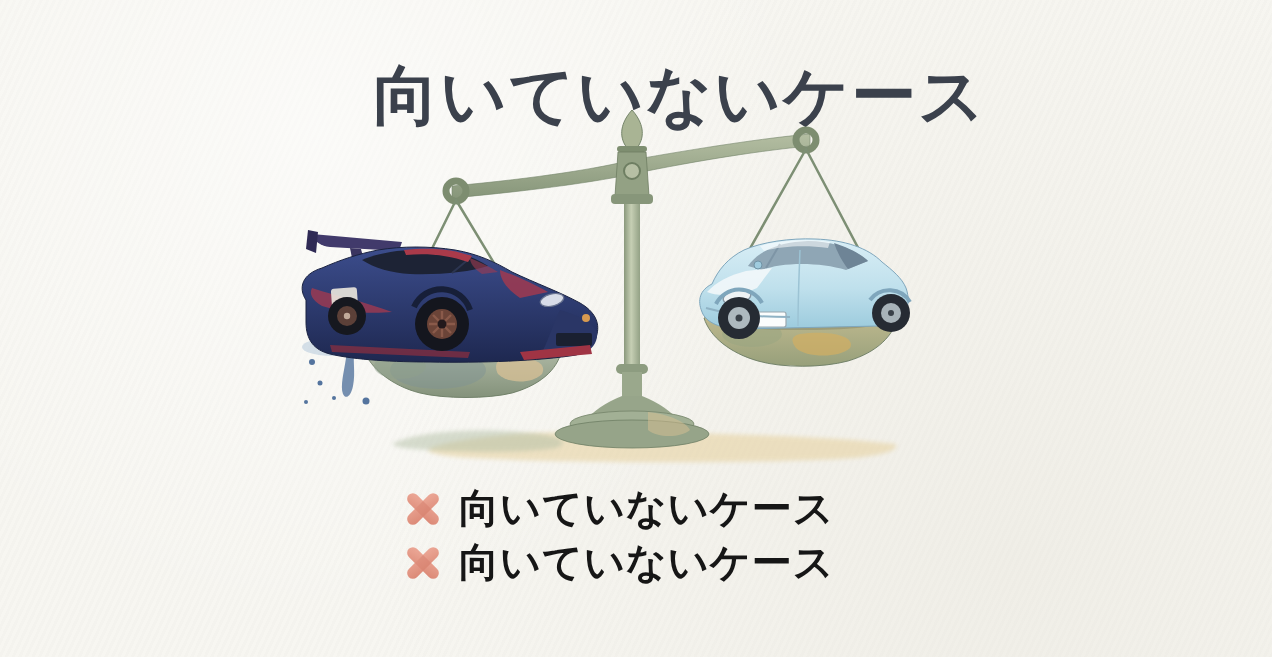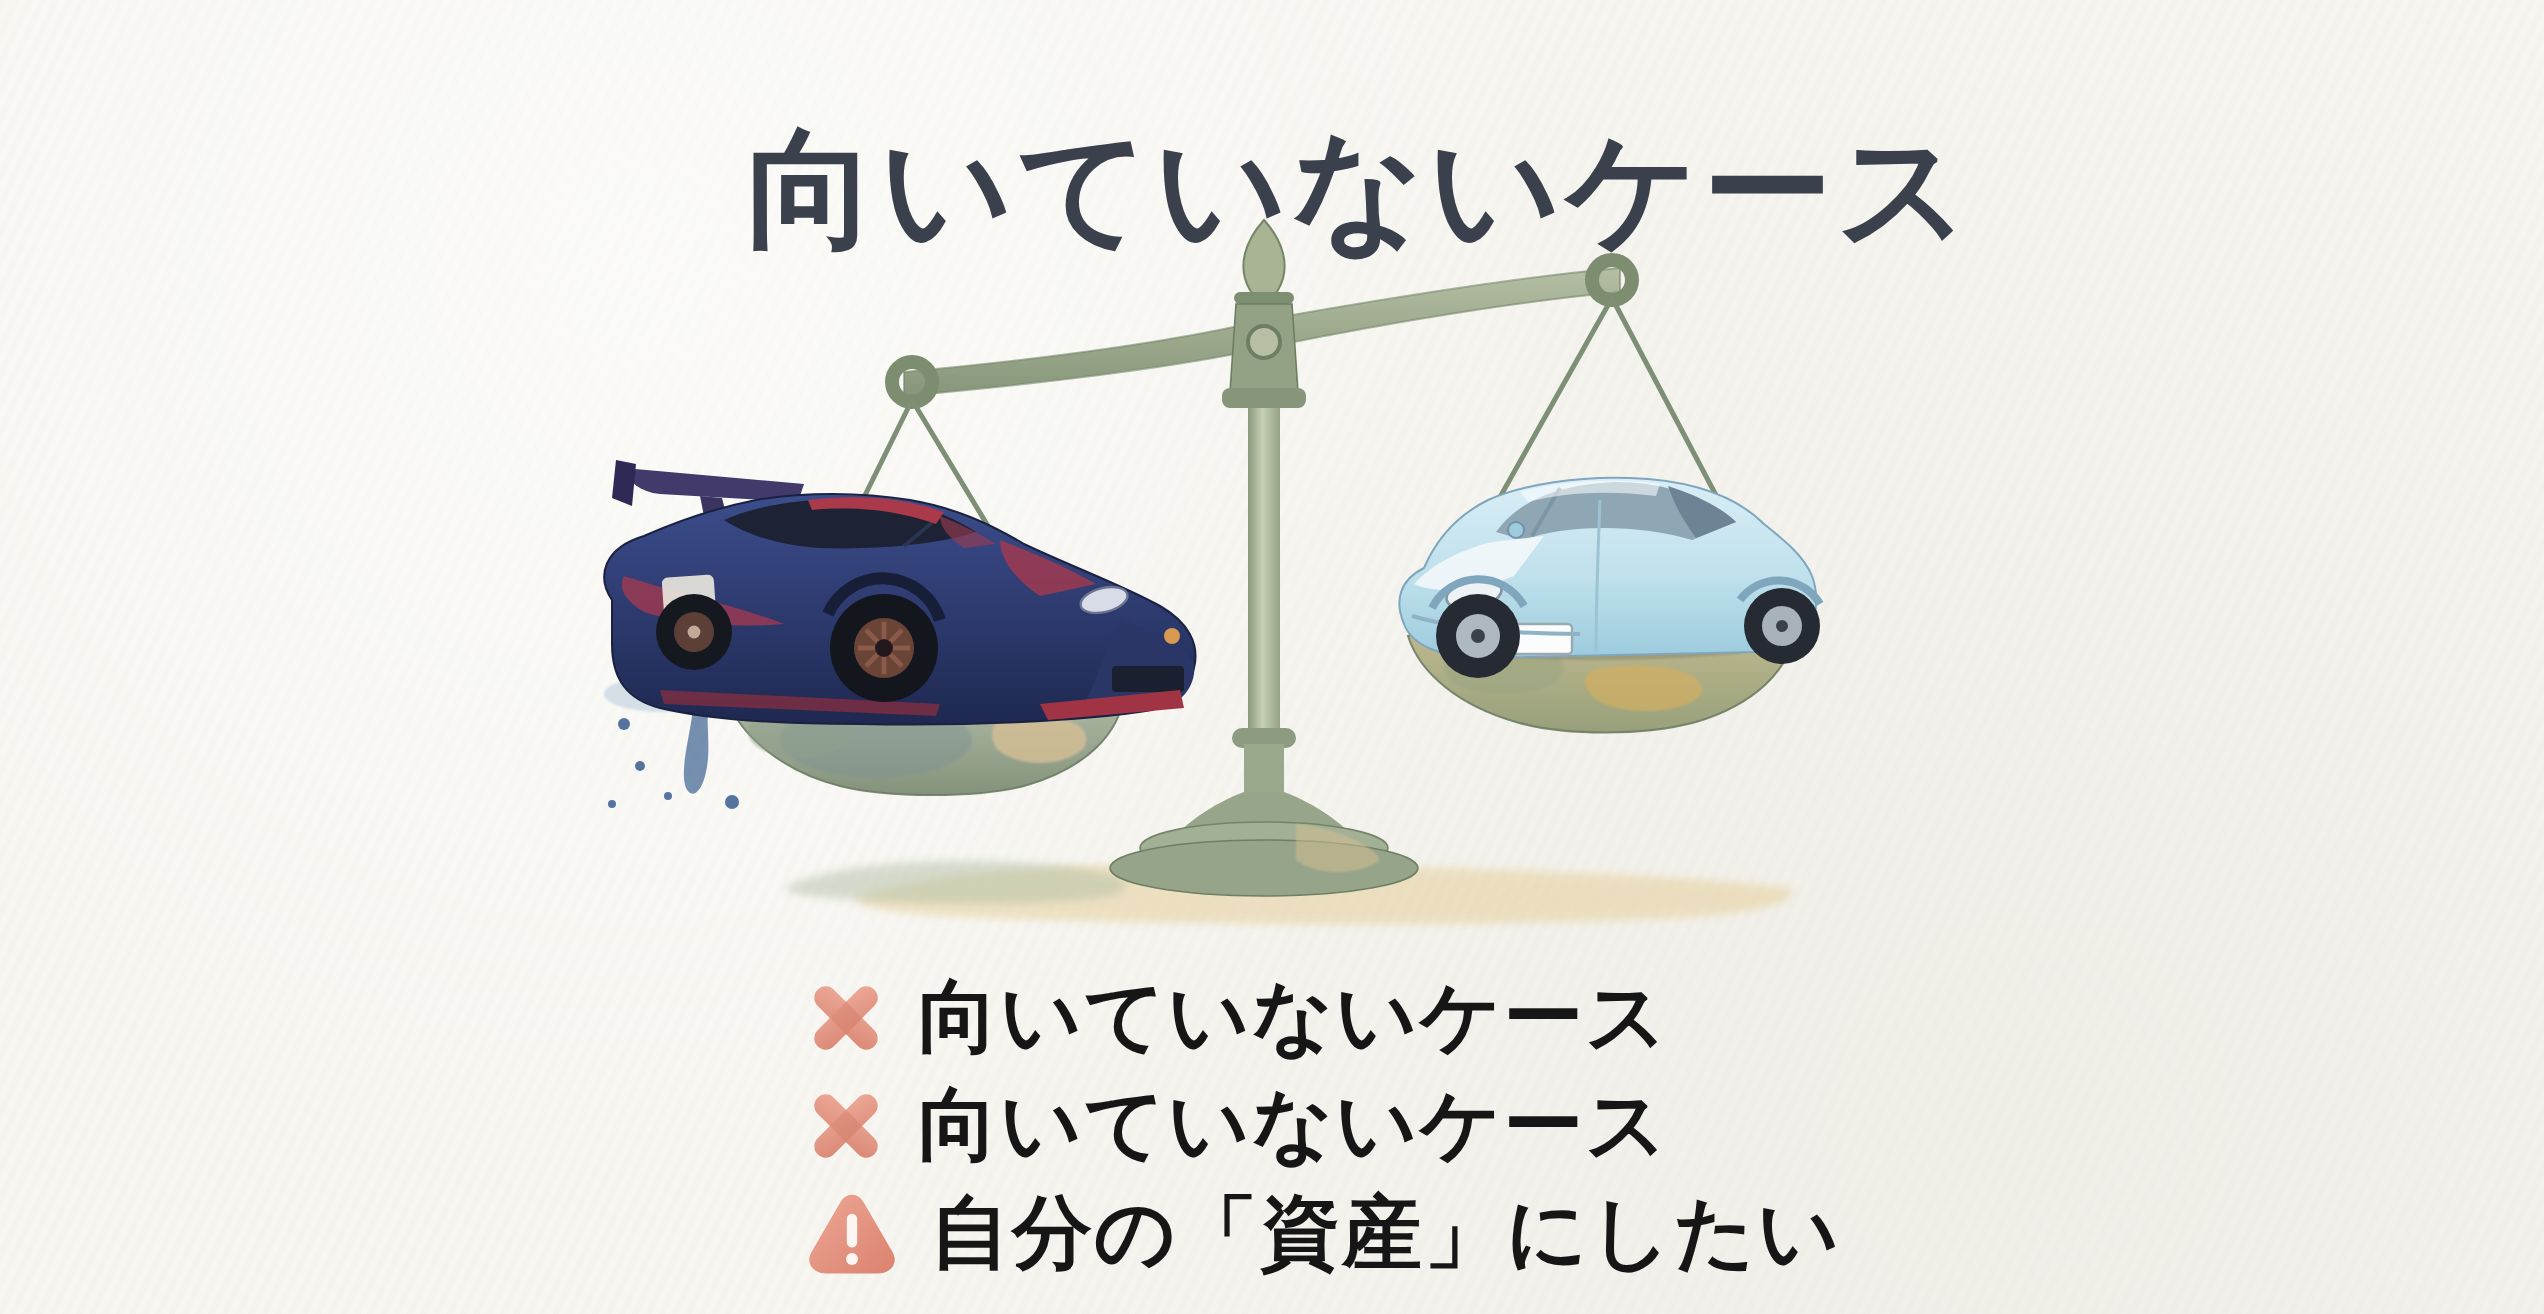--- a/index.html
+++ b/index.html
@@ -231,29 +231,15 @@
         </defs>
         <g transform="rotate(45 22 22)" opacity=".92">
           <rect x="1" y="16" width="42" height="12" rx="6" fill="url(#xg2)"></rect>
           <rect x="16" y="1" width="12" height="42" rx="6" fill="url(#xg2)"></rect>
           <rect x="16" y="16" width="12" height="12" fill="#d0705e" opacity=".45"></rect>
         </g>
       </svg>
       <span class="txt">向いていないケース</span>
     </div>
 
-    <div class="row">
-      <svg class="icon" width="48" height="46" viewBox="0 0 50 46">
-        <defs>
-          <linearGradient id="wg1" x1="0" y1="0" x2="1" y2="1">
-            <stop offset="0" stop-color="#eea290"></stop>
-              <stop offset="1" stop-color="#d97c68"></stop>
-          </linearGradient>
-        </defs>
-        <path d="M25,2.5 C27.6,2.5 29.7,4 31.2,6.7 L46.3,32.8 C47.9,35.8 47.4,38.9 45.3,41 C43.7,42.7 41.1,43.6 38,43.6 L12,43.6 C8.9,43.6 6.3,42.7 4.7,41 C2.6,38.9 2.1,35.8 3.7,32.8 L18.8,6.7 C20.3,4 22.4,2.5 25,2.5 Z" fill="url(#wg1)" opacity=".95"></path>
-        <rect x="22.3" y="12.5" width="5.4" height="17.5" rx="2.7" fill="#fbf6f1"></rect>
-        <circle cx="25" cy="36" r="3.1" fill="#fbf6f1"></circle>
-      </svg>
-      <span class="txt">自分の「資産」にしたい</span>
-    </div>
 
   </div>
 </div>
 
 </body></html>

